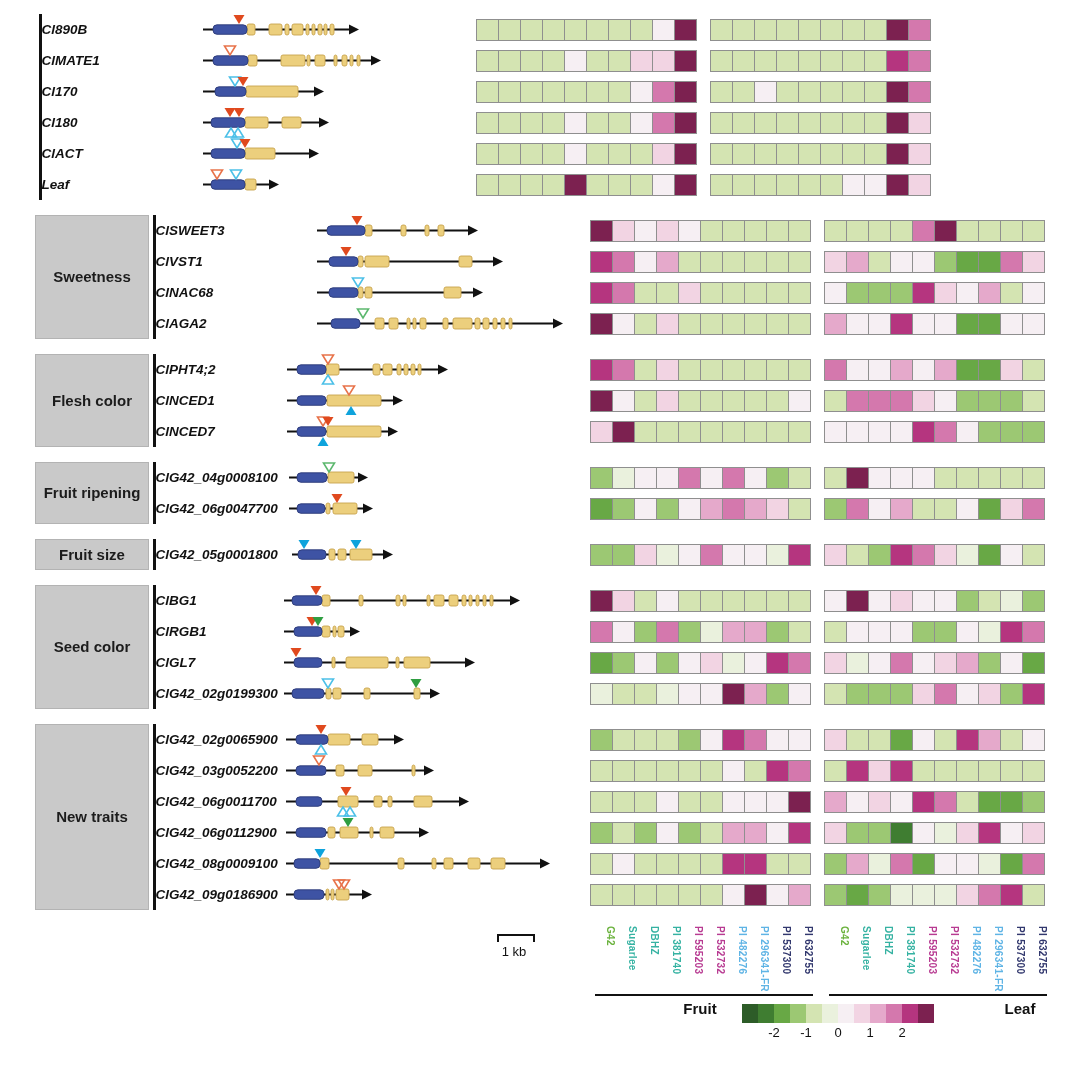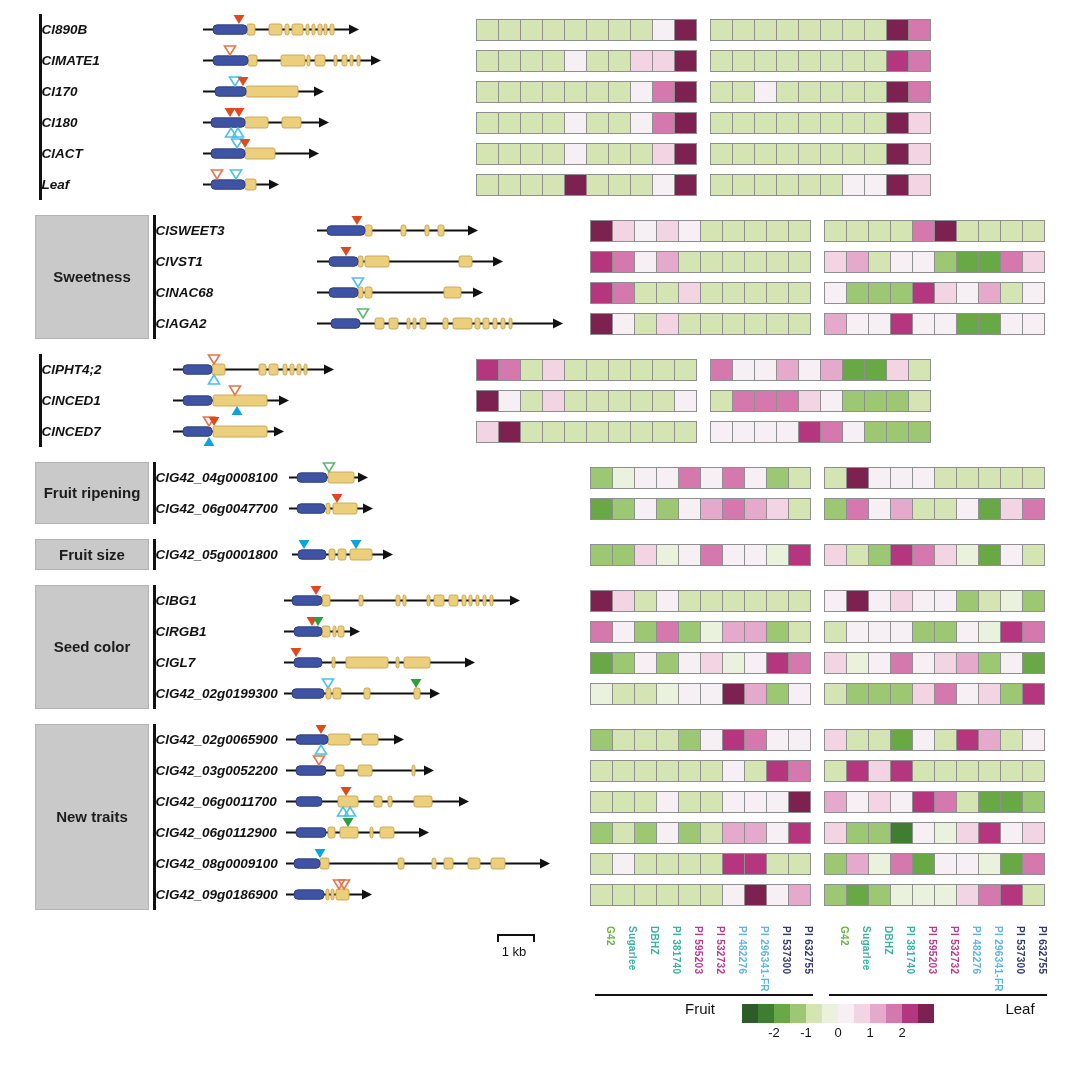--- a/index.html
+++ b/index.html
@@ -20,21 +20,21 @@
   .heat{display:flex;}
   .cell{width:23px;height:22px;border:1px solid #8f8f8f;box-sizing:border-box;
         margin-left:-1px;}
   .cell:first-child{margin-left:0;}
   .vlabels{position:absolute;top:926px;display:flex;}
   .vlab{width:22px;height:80px;font-size:10px;font-weight:bold;
         writing-mode:vertical-rl;letter-spacing:0.3px;line-height:1;
         display:flex;justify-content:flex-start;}
   .strip-line{position:absolute;top:994px;height:0;border-top:2.5px solid #111;}
   .panel-label{position:absolute;top:1000px;width:120px;text-align:center;
-        font-weight:normal;font-size:15px;color:#111;}
+        font-weight:bold;font-size:15px;color:#111;}
   #colorbar{position:absolute;left:742px;top:1004px;display:flex;}
   .cbseg{width:16px;height:19px;}
   #cbticks{position:absolute;left:742px;top:1025px;width:192px;height:16px;
         font-size:13px;color:#111;}
   #cbticks span{position:absolute;transform:translateX(-50%);}
   #scalebar{position:absolute;left:497px;top:934px;width:34px;height:6px;
         border-top:2px solid #111;border-left:2px solid #111;border-right:2px solid #111;}
   #scalelabel{position:absolute;left:494px;top:944px;width:40px;text-align:center;
         font-size:13px;color:#111;}
   #legend{position:absolute;left:38px;top:942px;}
@@ -448,20 +448,23 @@
               <div class="cell" style="background: rgb(246, 239, 243);"></div>
               <div class="cell" style="background: rgb(104, 168, 69);"></div>
               <div class="cell" style="background: rgb(104, 168, 69);"></div>
               <div class="cell" style="background: rgb(246, 239, 243);"></div>
               <div class="cell" style="background: rgb(246, 239, 243);"></div>
             </div>
           </div>
         </div>
       </div>
       <div class="section">
+        <div class="cat">
+          <span>Flesh color</span>
+        </div>
         <div class="vline"></div>
         <div class="rows">
           <div class="row">
             <div class="gname">ClPHT4;2</div>
             <div class="struct"><svg width="322" height="31" viewBox="0 0 322 31" style="overflow: visible;">
                 <line x1="19" y1="15.5" x2="172" y2="15.5" stroke="#111111" stroke-width="2.2"></line>
                 <polygon points="180,15.5 170,10.5 170,20.5" fill="#111111"></polygon>
                 <rect x="58" y="10" width="13" height="11" rx="2" fill="#eccf7d" stroke="#c8a44e" stroke-width="0.9"></rect>
                 <rect x="105" y="10" width="7" height="11" rx="2" fill="#eccf7d" stroke="#c8a44e" stroke-width="0.9"></rect>
                 <rect x="115" y="10" width="9" height="11" rx="2" fill="#eccf7d" stroke="#c8a44e" stroke-width="0.9"></rect>

